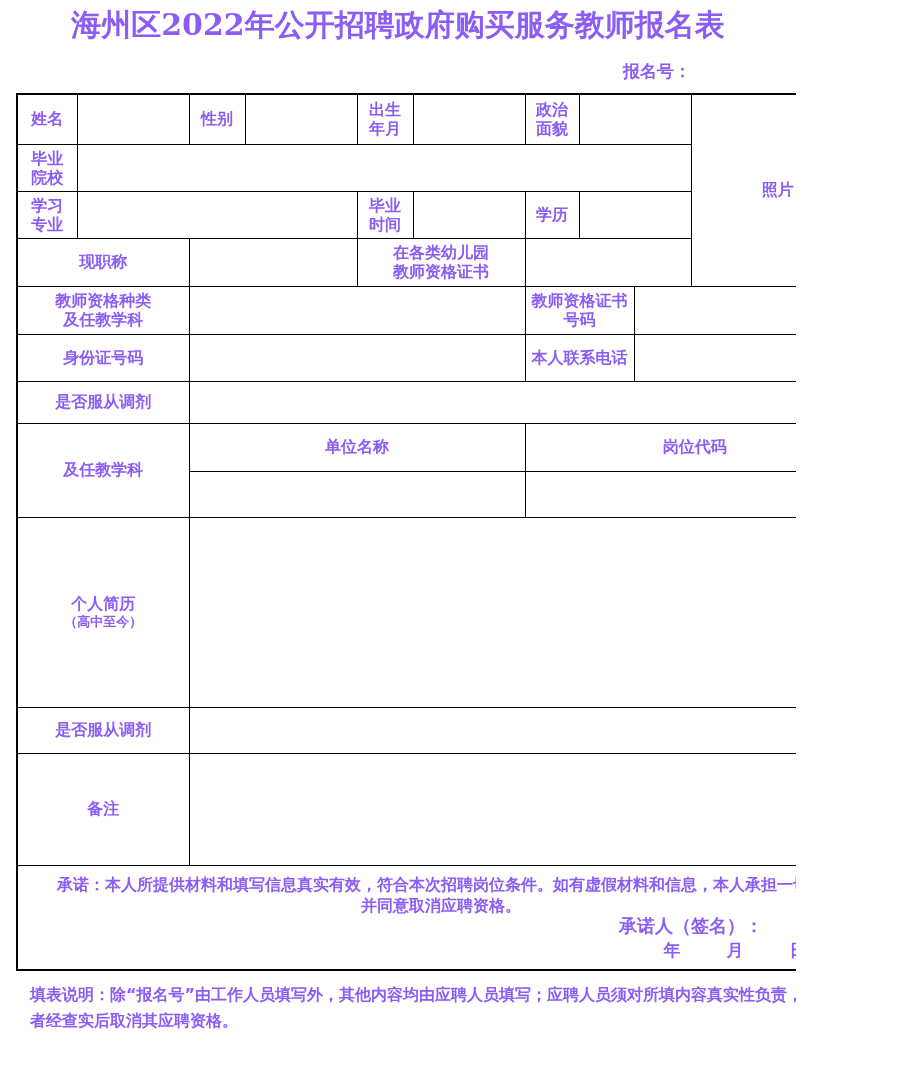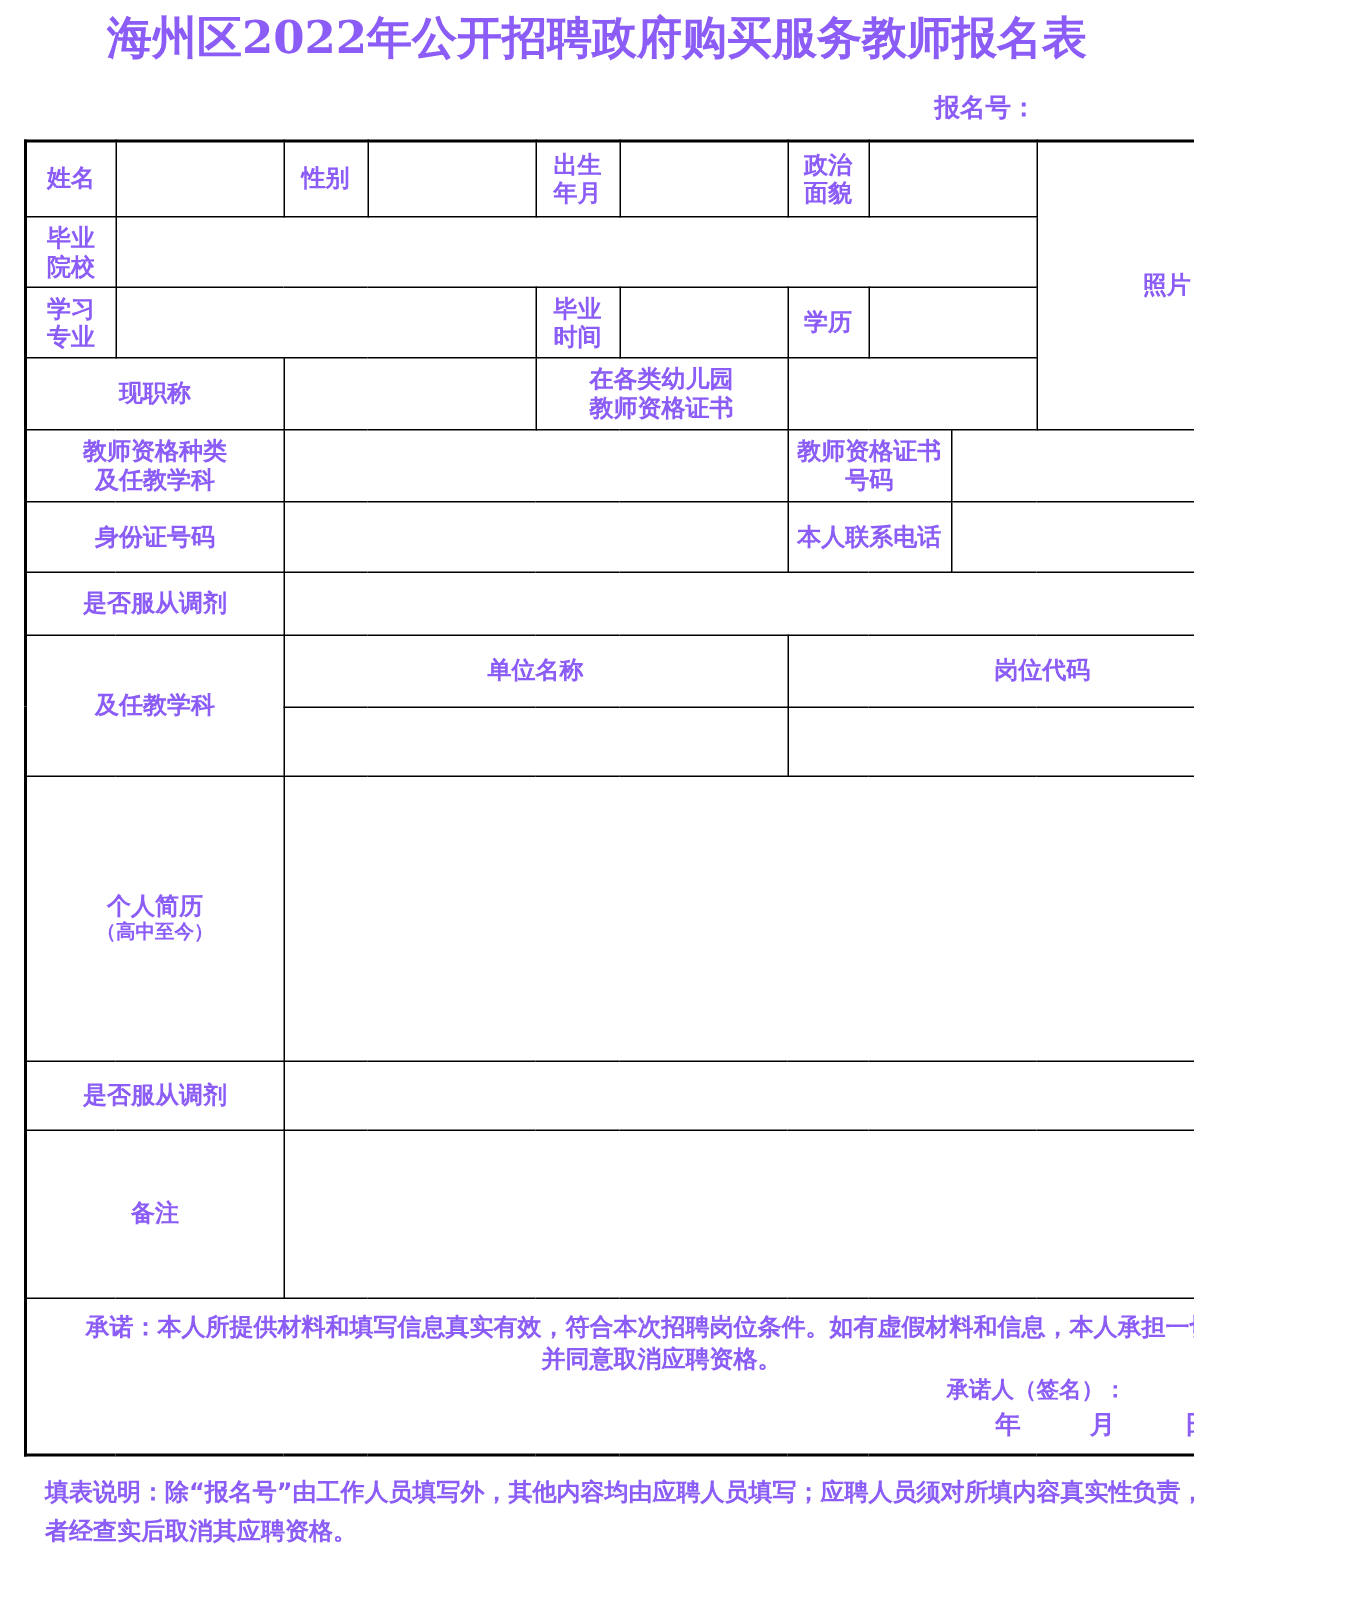--- a/index.html
+++ b/index.html
@@ -57,21 +57,21 @@
     padding: 12px 8px 0 8px;
   }
   .pledge-text {
     text-indent: 2em;
     font-size: 16px;
     line-height: 21px;
   }
   .pledge-signer {
     margin-top: 0;
     margin-left: 500px;
-    font-size: 15px;
+    font-size: 18px;
   }
   .pledge-date {
     margin-top: 4px;
     margin-left: 592px;
     font-size: 17px;
     letter-spacing: 4px;
     white-space: pre;
   }
   .footer-note {
     position: absolute;

